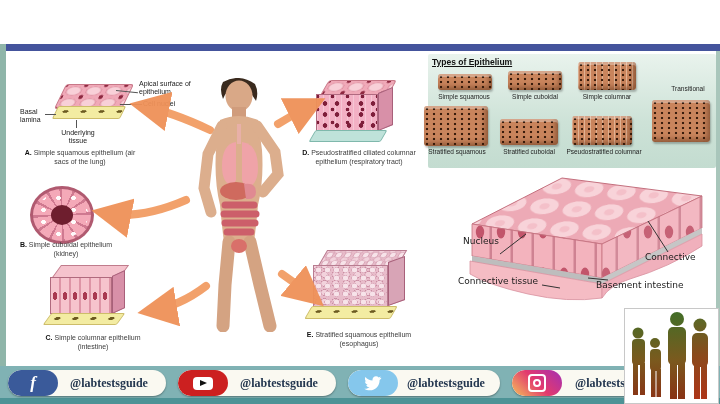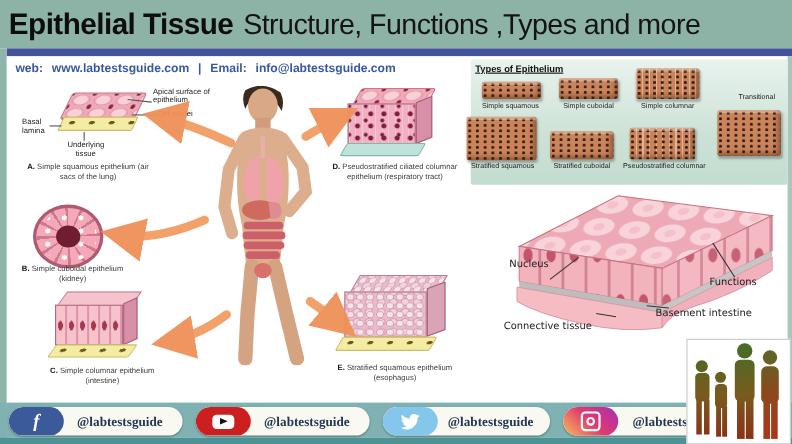--- a/index.html
+++ b/index.html
@@ -91,35 +91,24 @@
   .family-box{position:absolute;left:624px;top:308px;width:93px;height:94px;background:#fff;
     border:1px solid #c8c8c8;z-index:5;}
   svg{display:block;}
   .abs{position:absolute;}
 </style>
 </head>
 <body>
 
 <div id="screen">
 
-  <div class="titlebar">
-    <span class="t-bold">Epithelial Tissue</span>
-    <span class="t-rest">Structure, Functions ,Types and more</span>
-  </div>
   <div class="blue-divider"></div>
   <div class="edge-left"></div>
   <div class="edge-right"></div>
 
-  <div class="contact">
-    <span>web:</span>
-    <span>www.labtestsguide.com</span>
-    <span>|</span>
-    <span>Email:</span>
-    <span>info@labtestsguide.com</span>
-  </div>
 
   <svg class="abs" style="left:0;top:50px;pointer-events:none;z-index:2" width="720" height="316">
     <defs>
       <marker id="ah" markerWidth="5" markerHeight="5" refX="3.4" refY="2.5" orient="auto">
         <path d="M0,0 L5,2.5 L0,5 Z" fill="#ef9158"></path>
       </marker>
     </defs>
     <g stroke="#f29c64" stroke-width="8" fill="none" stroke-linecap="round" marker-end="url(#ah)" opacity="0.95">
       <path d="M210,80 Q172,62 142,56"></path>
       <path d="M186,150 Q140,170 104,163"></path>
@@ -246,22 +235,22 @@
     <path d="M20,95 L152,118 L152,132 Q118,137 78,128 Q38,119 20,108 Z" fill="#f5bcc4" stroke="#d892a0" stroke-width="0.8"></path>
     <path d="M152,118 L252,68 L252,80 Q220,101 180,113 Q160,119 152,132 Z" fill="#f0b0bc" stroke="#d892a0" stroke-width="0.8"></path>
     <g stroke="#333" stroke-width="1">
       <line x1="50" y1="88" x2="76" y2="68"></line>
       <line x1="218" y1="86" x2="198" y2="55"></line>
       <line x1="92" y1="119" x2="110" y2="122"></line>
       <line x1="158" y1="114" x2="138" y2="112"></line>
     </g>
   </svg>
   <div class="model-label" style="left:463px;top:236px">Nucleus</div>
-  <div class="model-label" style="left:645px;top:252px">Functions</div>
-  <div class="model-label" style="left:458px;top:292px">Connective tissue</div>
+  <div class="model-label" style="left:645px;top:252px">Connective</div>
+  <div class="model-label" style="left:458px;top:276px">Connective tissue</div>
   <div class="model-label" style="left:596px;top:280px">Basement intestine</div>
 
   <div class="footer-strip"></div>
   <div class="footer-edge"></div>
 
   <div class="pill" style="left:8px;width:158px">
     <div class="pill-icon fb-bg">
       <span class="fb-glyph">f</span>
     </div>
     <div class="pill-handle">@labtestsguide</div>

